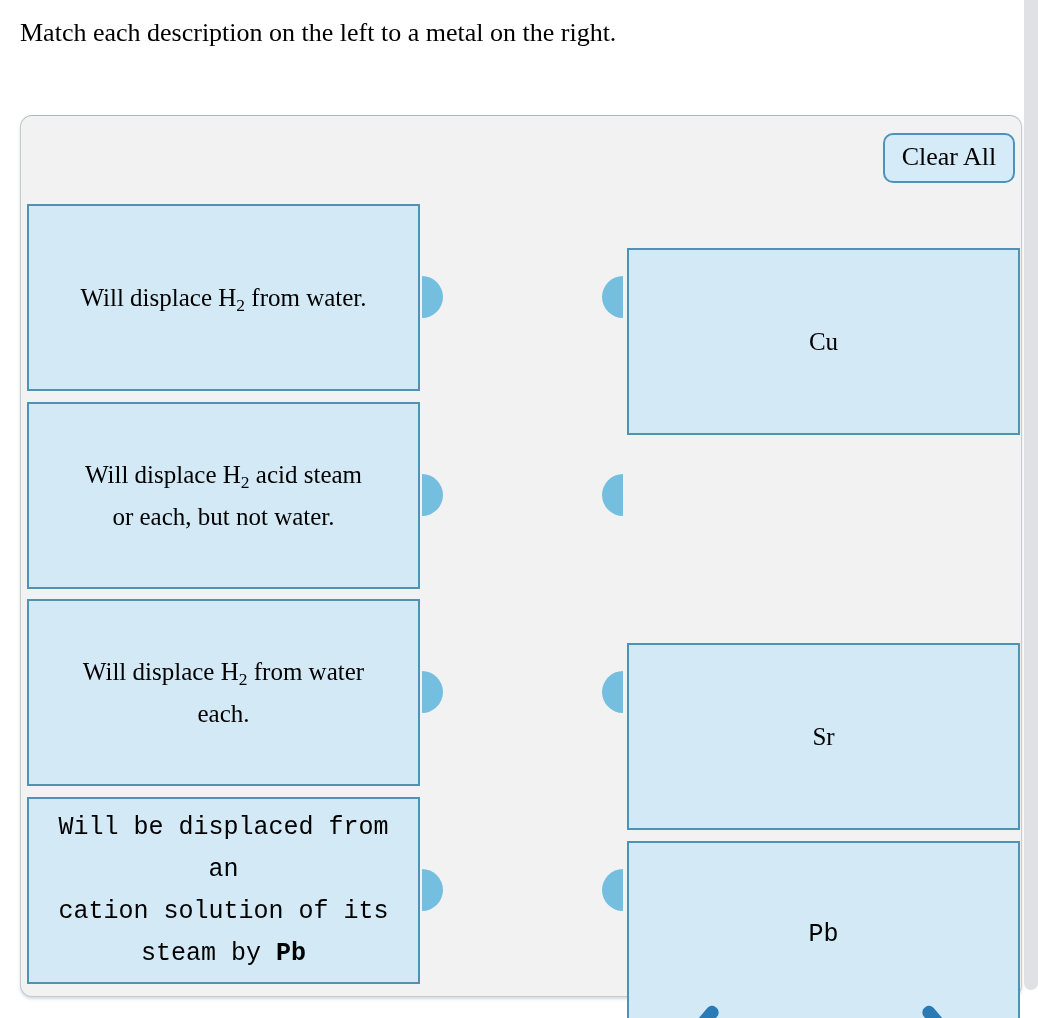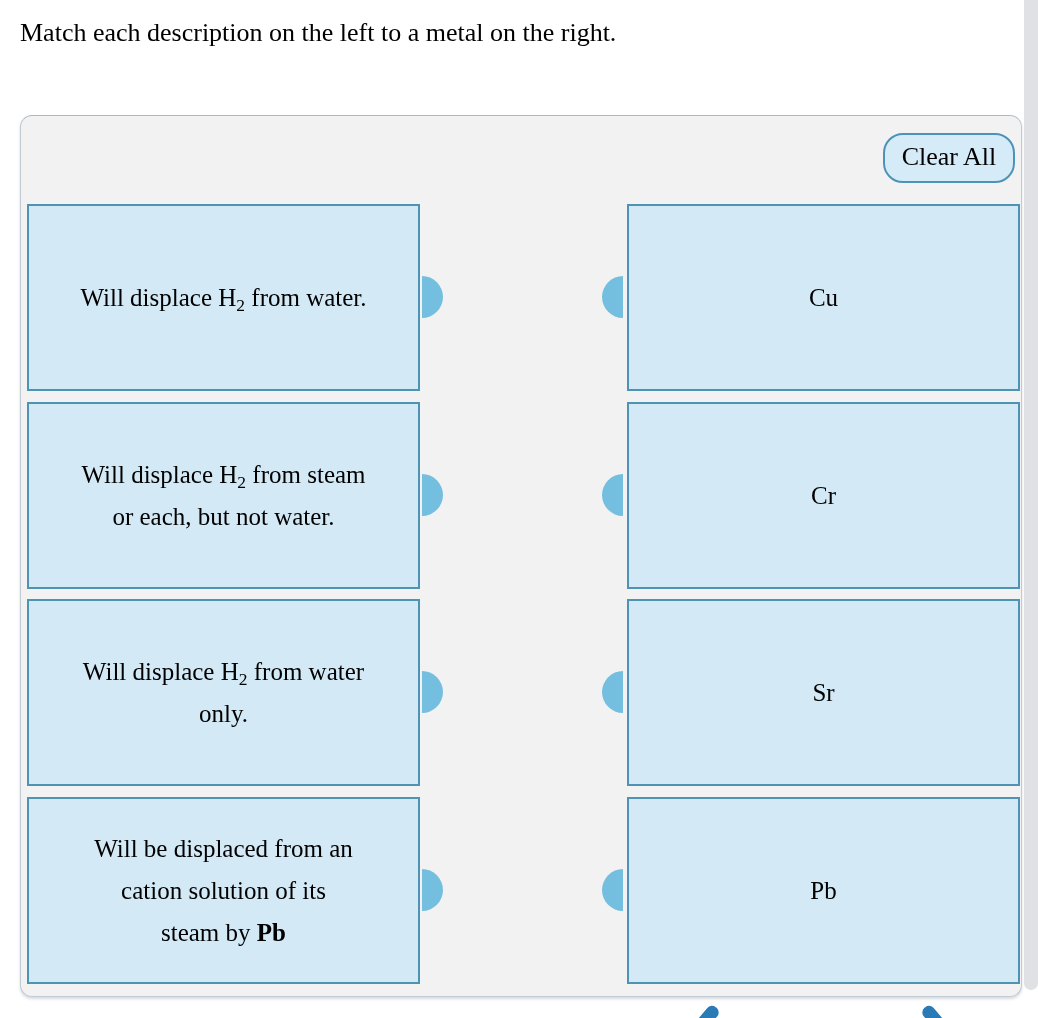--- a/index.html
+++ b/index.html
@@ -47,21 +47,21 @@
   }
 
   .clear-all {
     position: absolute;
     left: 862px;
     top: 17px;
     width: 132px;
     height: 50px;
     background: #d6ebf8;
     border: 2px solid #4d93b8;
-    border-radius: 20px;
+    border-radius: 10px;
     box-sizing: border-box;
     display: flex;
     align-items: center;
     justify-content: center;
     font-size: 26px;
     font-family: "Liberation Serif", "DejaVu Serif", serif;
     cursor: pointer;
     padding-bottom: 3px;
   }
 
@@ -75,25 +75,25 @@
     display: flex;
     align-items: center;
     justify-content: center;
     text-align: center;
     font-size: 25px;
     line-height: 42px;
     padding: 6px 8px;
     cursor: pointer;
   }
   .left-col  { left: 6px; }
-  .right-col { left: 606px; }
+  .right-col { left: 606px; margin-top: 44px; }
   .row-0 { top: 88px; }
   .row-1 { top: 286px; }
   .row-2 { top: 483px; }
-  .row-3 { top: 681px; }
+  .row-3 { top: 681px; font-family: Liberation Mono, monospace; }
 
   .match-box sub {
     font-size: 0.7em;
     line-height: 0;
     vertical-align: -0.28em;
   }
   .match-box b { font-weight: bold; }
 
   .dot {
     position: absolute;
@@ -135,30 +135,27 @@
     <div class="match-box left-col row-0">
       <span><span>Will displace H</span><sub>2</sub><span> from water.</span></span>
     </div>
     <div class="dot dot-left dot-row-0"></div>
     <div class="dot dot-right dot-row-0"></div>
     <div class="match-box right-col row-0">
       <span>Cu</span>
     </div>
 
     <div class="match-box left-col row-1">
-      <span><span>Will displace H</span><sub>2</sub><span> from steam</span><br><span>or each, but not water.</span></span>
+      <span><span>Will displace H</span><sub>2</sub><span> acid steam</span><br><span>or each, but not water.</span></span>
     </div>
     <div class="dot dot-left dot-row-1"></div>
     <div class="dot dot-right dot-row-1"></div>
-    <div class="match-box right-col row-1">
-      <span>Cr</span>
-    </div>
 
     <div class="match-box left-col row-2">
-      <span><span>Will displace H</span><sub>2</sub><span> from water</span><br><span>only.</span></span>
+      <span><span>Will displace H</span><sub>2</sub><span> from water</span><br><span>each.</span></span>
     </div>
     <div class="dot dot-left dot-row-2"></div>
     <div class="dot dot-right dot-row-2"></div>
     <div class="match-box right-col row-2">
       <span>Sr</span>
     </div>
 
     <div class="match-box left-col row-3">
       <span><span>Will be displaced from an</span><br><span>cation solution of its</span><br><span>steam by </span><b>Pb</b></span>
     </div>

